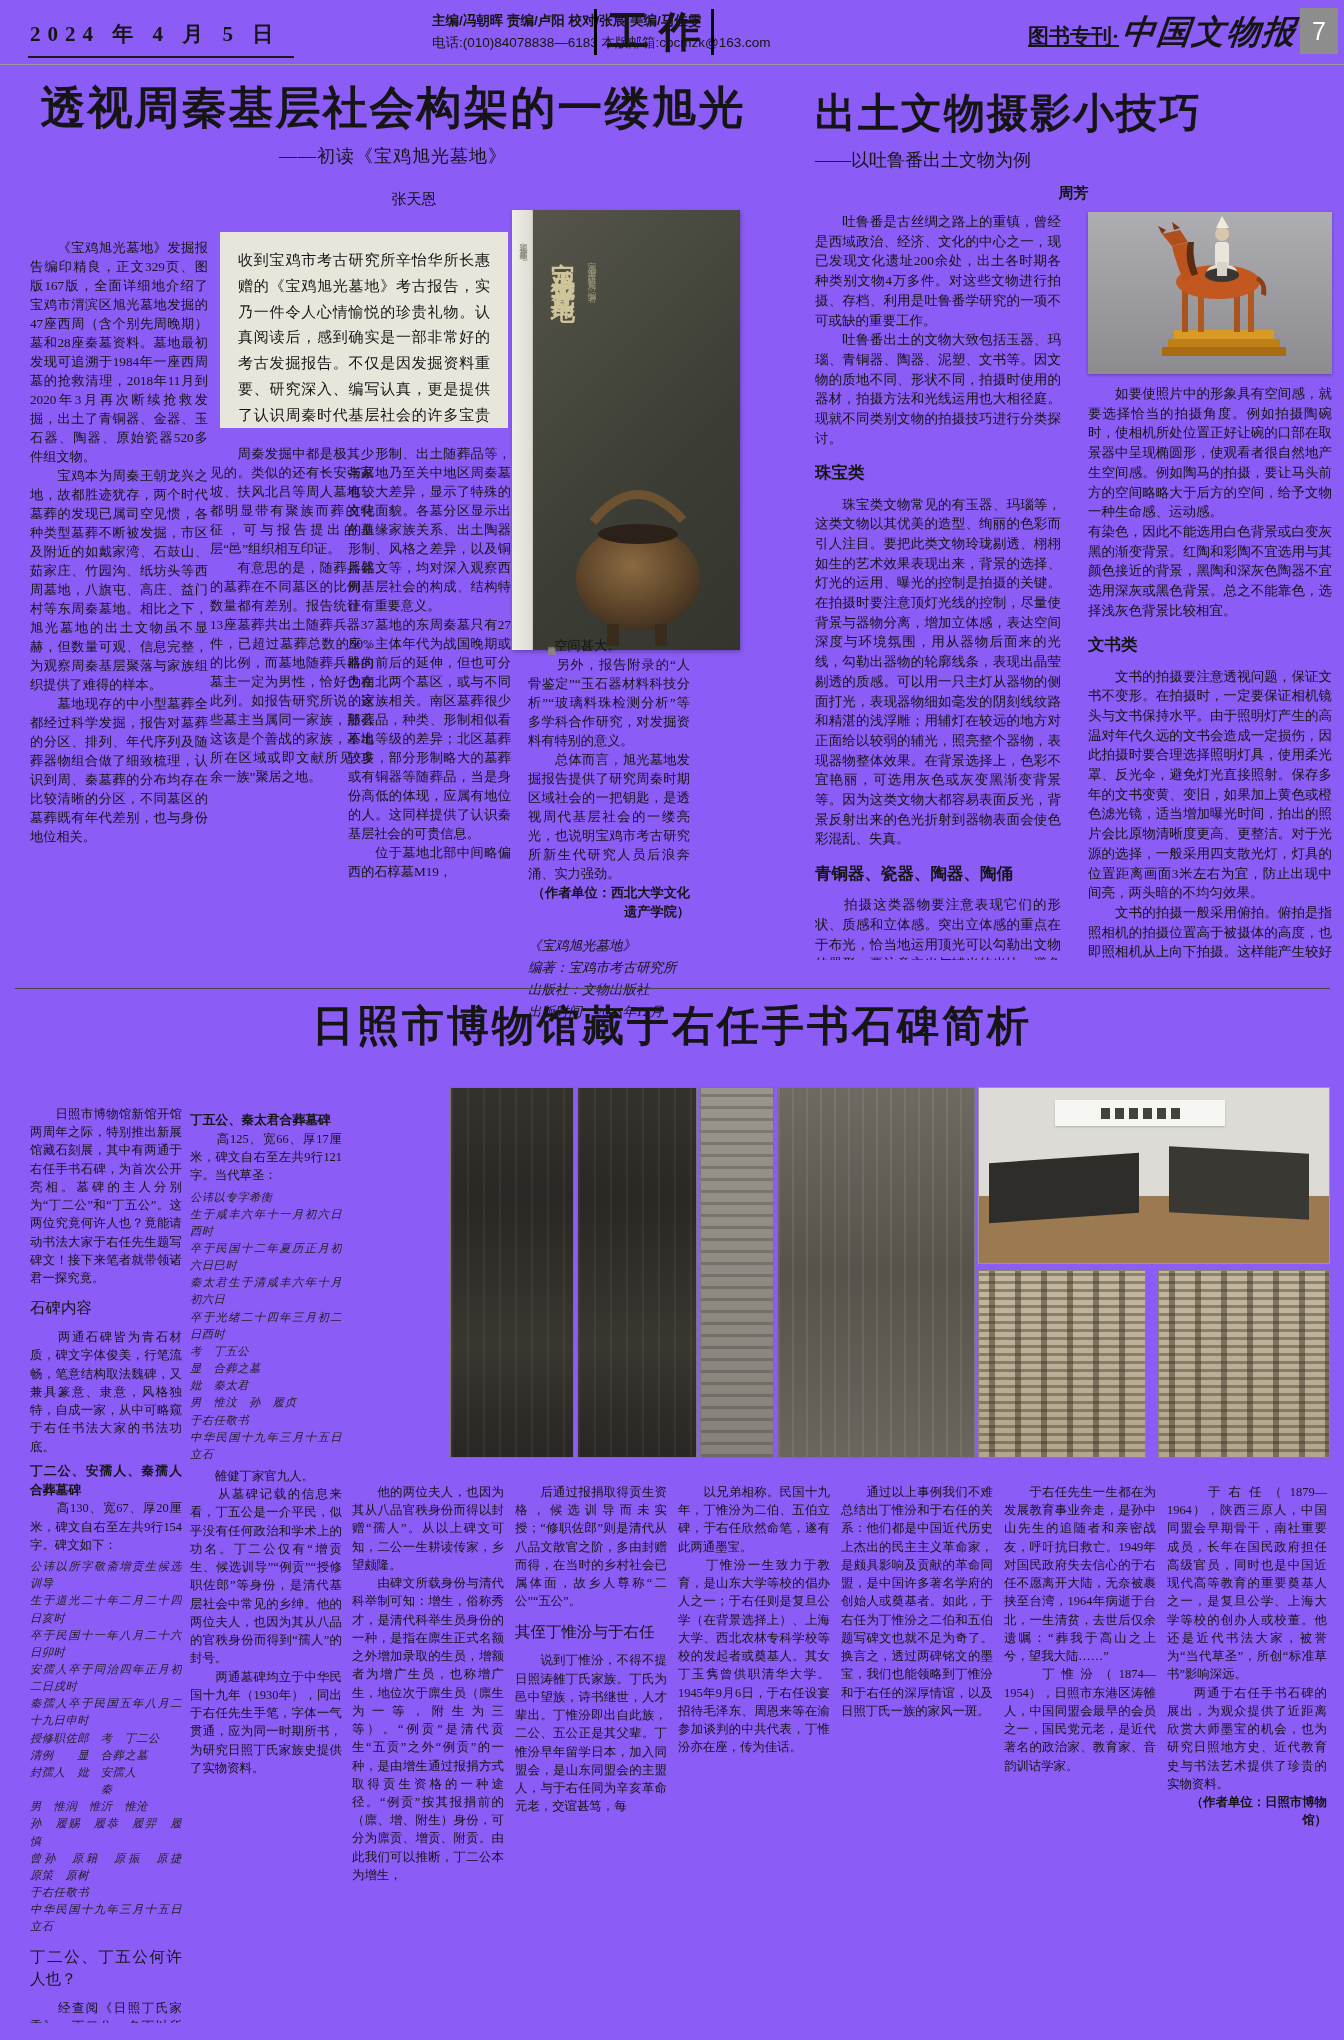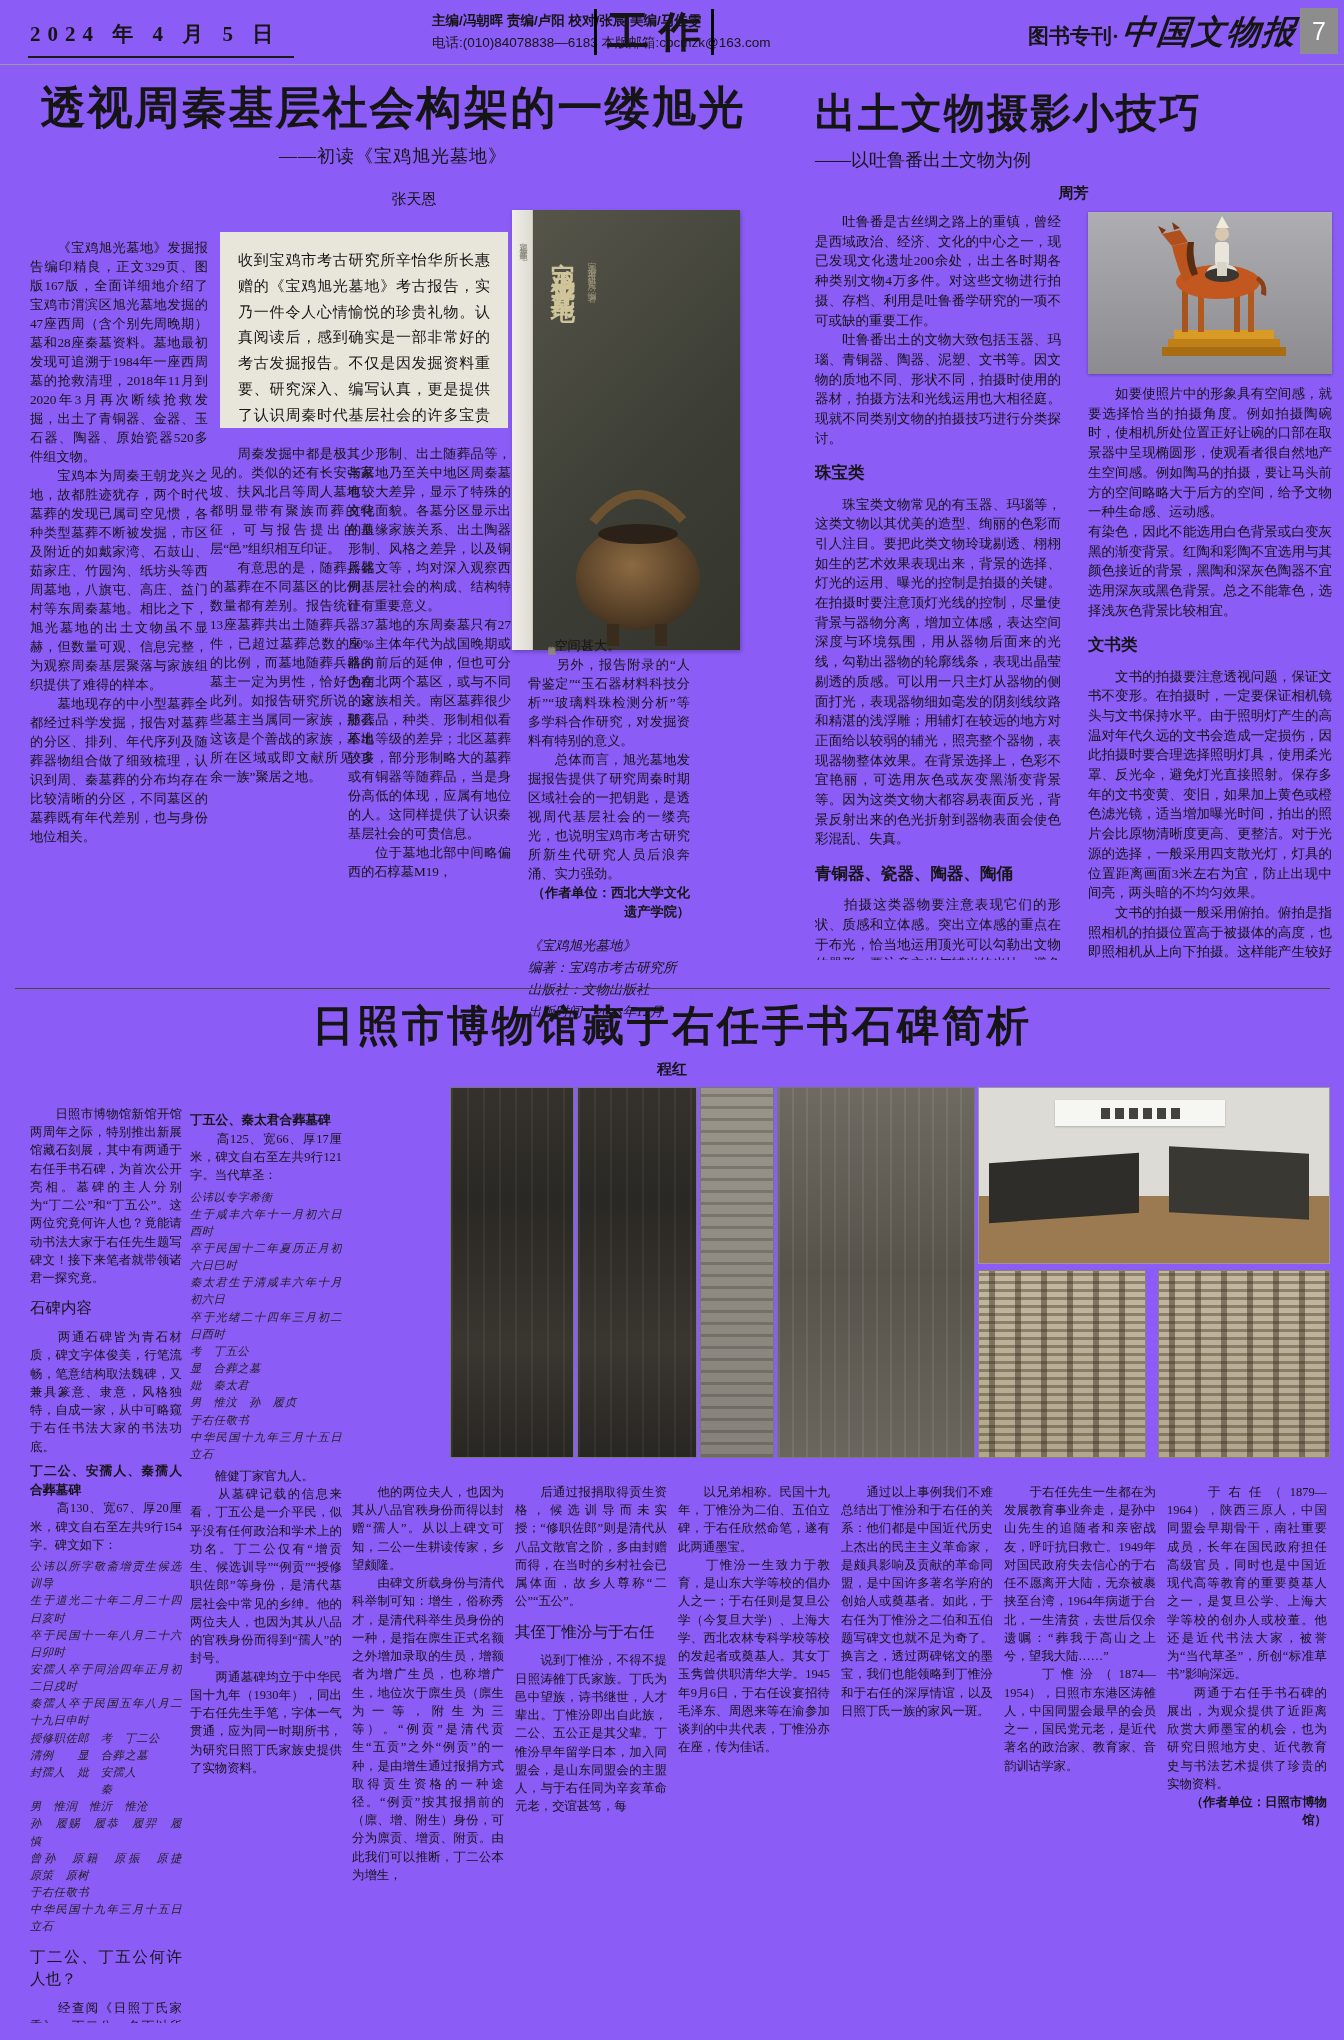--- a/index.html
+++ b/index.html
@@ -11,21 +11,21 @@
   .prewrap{white-space:pre-line;}
   
   .hdr{left:0;top:0;width:1344px;height:64px;border-bottom:1px solid #9a9a9a;}
   .hdr-date{left:28px;top:20px;font-size:21px;font-weight:bold;letter-spacing:7px;
             border-bottom:2px solid #1a1a1a;padding:0 14px 8px 2px;}
   .hdr-staff{left:432px;top:12px;font-size:13.5px;font-weight:bold;}
   .hdr-contact{left:432px;top:34px;font-size:13.5px;}
   .secmark{left:594px;top:6px;height:52px;display:flex;align-items:center;gap:10px;}
   .secmark .bar{width:3px;height:46px;background:#000;}
   .secmark .zi{font-size:42px;font-weight:900;line-height:1;}
-  .edlabel{left:1028px;top:22px;font-size:21px;font-weight:bold;}
+  .edlabel{left:1028px;top:22px;font-size:21px;font-weight:bold;text-decoration:underline;}
   .brand{left:1122px;top:10px;font-size:33px;font-weight:900;font-style:italic;
          transform:skewX(-6deg);letter-spacing:2px;}
   .pagebox{left:1300px;top:8px;width:38px;height:46px;background:#8d8d8d;color:#fff;
            font-size:25px;display:flex;align-items:center;justify-content:center;}
   
   .h1a{left:34px;top:84px;width:718px;font-size:45px;font-weight:900;letter-spacing:2px;text-align:center;line-height:1.1;}
   .sub-a{left:34px;top:144px;width:718px;font-size:18px;text-align:center;letter-spacing:1px;}
   .by-a{left:34px;top:190px;width:760px;font-size:15px;text-align:center;}
   .h1b{left:815px;top:86px;width:517px;font-size:41px;font-weight:900;letter-spacing:2px;}
   .sub-b{left:815px;top:148px;width:517px;font-size:18px;text-align:left;}
@@ -209,21 +209,20 @@
       <div class="prewrap">有染色，因此不能选用白色背景或白变灰黑的渐变背景。红陶和彩陶不宜选用与其颜色接近的背景，黑陶和深灰色陶器不宜选用深灰或黑色背景。总之不能靠色，选择浅灰色背景比较相宜。</div>
       <div class="subhead">文书类</div>
       <div class="prewrap">　　文书的拍摄要注意透视问题，保证文书不变形。在拍摄时，一定要保证相机镜头与文书保持水平。由于照明灯产生的高温对年代久远的文书会造成一定损伤，因此拍摄时要合理选择照明灯具，使用柔光罩、反光伞，避免灯光直接照射。保存多年的文书变黄、变旧，如果加上黄色或橙色滤光镜，适当增加曝光时间，拍出的照片会比原物清晰度更高、更整洁。对于光源的选择，一般采用四支散光灯，灯具的位置距离画面3米左右为宜，防止出现中间亮，两头暗的不均匀效果。</div>
       <div class="prewrap">　　文书的拍摄一般采用俯拍。俯拍是指照相机的拍摄位置高于被摄体的高度，也即照相机从上向下拍摄。这样能产生较好的空间感，尽可能全面地表现出土文物的全貌及一些具体细节。</div>
 
     </div>
   </div>
 
   <div class="abs rule-b"></div>
   <div class="abs h1c">日照市博物馆藏于右任手书石碑简析</div>
-  <div class="abs by-c">程红</div>
 
   <div class="abs rub rub-dark" style="left:450px;width:124px;"></div>
   <div class="abs rub rub-dark" style="left:577px;width:120px;"></div>
   <div class="abs rub rub-lite" style="left:700px;width:74px;"></div>
   <div class="abs rub rub-mid" style="left:777px;width:198px;"></div>
 
   <div class="abs museum">
     <div class="banner">
       <i></i>
         <i></i>
@@ -282,21 +281,21 @@
       <div class="prewrap">　　两通墓碑均立于中华民国十九年（1930年），同出于右任先生手笔，字体一气贯通，应为同一时期所书，为研究日照丁氏家族史提供了实物资料。</div>
     </div>
     <div class="abs col ba-col prewrap" style="left:322px;top:388px;width:152px;height:534px;">　　他的两位夫人，也因为其从八品官秩身份而得以封赠“孺人”。从以上碑文可知，二公一生耕读传家，乡望颇隆。
 　　由碑文所载身份与清代科举制可知：增生，俗称秀才，是清代科举生员身份的一种，是指在廪生正式名额之外增加录取的生员，增额者为增广生员，也称增广生，地位次于廪生员（廪生为一等，附生为三等）。“例贡”是清代贡生“五贡”之外“例贡”的一种，是由增生通过报捐方式取得贡生资格的一种途径。“例贡”按其报捐前的（廪、增、附生）身份，可分为廪贡、增贡、附贡。由此我们可以推断，丁二公本为增生，</div>
     <div class="abs col ba-col" style="left:485px;top:388px;width:152px;height:534px;">
       <div class="prewrap">　　后通过报捐取得贡生资格，候选训导而未实授；“修职佐郎”则是清代从八品文散官之阶，多由封赠而得，在当时的乡村社会已属体面，故乡人尊称“二公”“五公”。</div>
       <div class="bsub">其侄丁惟汾与于右任</div>
       <div class="prewrap">　　说到丁惟汾，不得不提日照涛雒丁氏家族。丁氏为邑中望族，诗书继世，人才辈出。丁惟汾即出自此族，二公、五公正是其父辈。丁惟汾早年留学日本，加入同盟会，是山东同盟会的主盟人，与于右任同为辛亥革命元老，交谊甚笃，每</div>
     </div>
     <div class="abs col ba-col prewrap" style="left:648px;top:388px;width:152px;height:534px;">　　以兄弟相称。民国十九年，丁惟汾为二伯、五伯立碑，于右任欣然命笔，遂有此两通墨宝。
-　　丁惟汾一生致力于教育，是山东大学等校的倡办人之一；于右任则是复旦公学（今复旦大学）、上海大学、西北农林专科学校等校的发起者或奠基人。其女丁玉隽曾供职清华大学。1945年9月6日，于右任设宴招待毛泽东、周恩来等在渝参加谈判的中共代表，丁惟汾亦在座，传为佳话。</div>
+　　丁惟汾一生致力于教育，是山东大学等校的倡办人之一；于右任则是复旦公学（在背景选择上）、上海大学、西北农林专科学校等校的发起者或奠基人。其女丁玉隽曾供职清华大学。1945年9月6日，于右任设宴招待毛泽东、周恩来等在渝参加谈判的中共代表，丁惟汾亦在座，传为佳话。</div>
     <div class="abs col ba-col prewrap" style="left:811px;top:388px;width:152px;height:534px;">　　通过以上事例我们不难总结出丁惟汾和于右任的关系：他们都是中国近代历史上杰出的民主主义革命家，是颇具影响及贡献的革命同盟，是中国许多著名学府的创始人或奠基者。如此，于右任为丁惟汾之二伯和五伯题写碑文也就不足为奇了。换言之，透过两碑铭文的墨宝，我们也能领略到丁惟汾和于右任的深厚情谊，以及日照丁氏一族的家风一斑。</div>
     <div class="abs col ba-col prewrap" style="left:974px;top:388px;width:152px;height:534px;">　　于右任先生一生都在为发展教育事业奔走，是孙中山先生的追随者和亲密战友，呼吁抗日救亡。1949年对国民政府失去信心的于右任不愿离开大陆，无奈被裹挟至台湾，1964年病逝于台北，一生清贫，去世后仅余遗嘱：“葬我于高山之上兮，望我大陆……”
 　　丁惟汾（1874—1954），日照市东港区涛雒人，中国同盟会最早的会员之一，国民党元老，是近代著名的政治家、教育家、音韵训诂学家。</div>
     <div class="abs" style="left:1137px;top:388px;width:160px;height:534px;">
       <div class="col ba-col prewrap">　　于右任（1879—1964），陕西三原人，中国同盟会早期骨干，南社重要成员，长年在国民政府担任高级官员，同时也是中国近现代高等教育的重要奠基人之一，是复旦公学、上海大学等校的创办人或校董。他还是近代书法大家，被誉为“当代草圣”，所创“标准草书”影响深远。
 　　两通于右任手书石碑的展出，为观众提供了近距离欣赏大师墨宝的机会，也为研究日照地方史、近代教育史与书法艺术提供了珍贵的实物资料。</div>
       <div class="ba-col authorline">（作者单位：日照市博物馆）</div>
     </div>
   </div>
 

